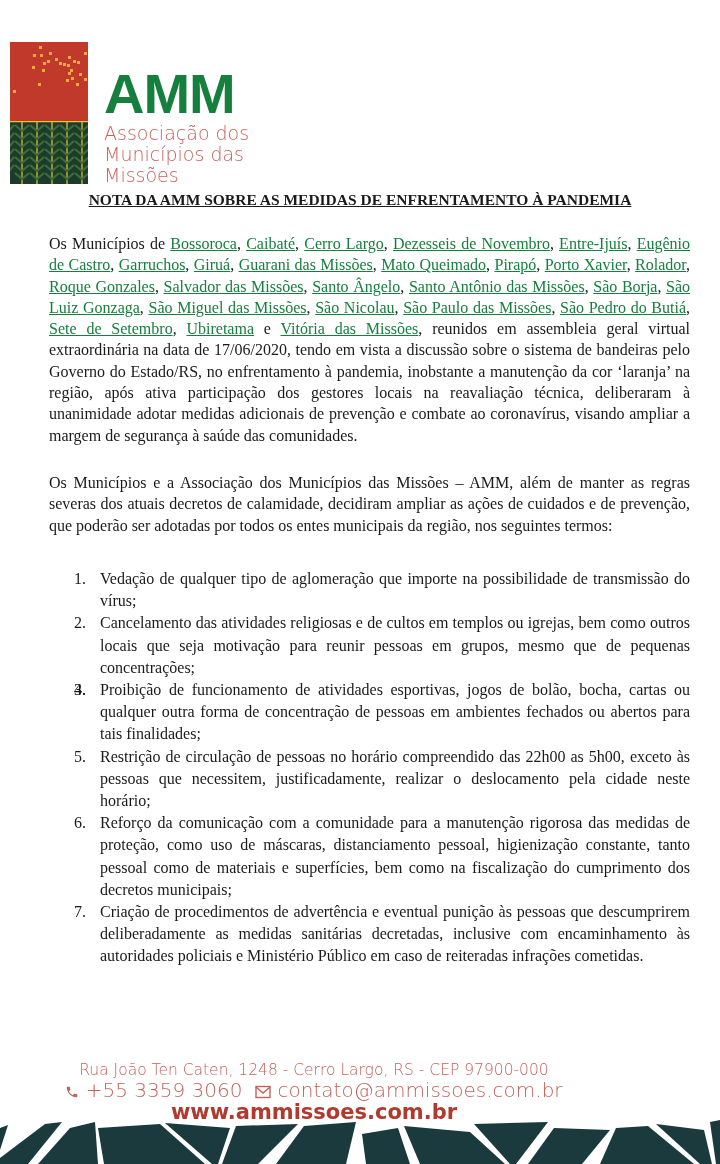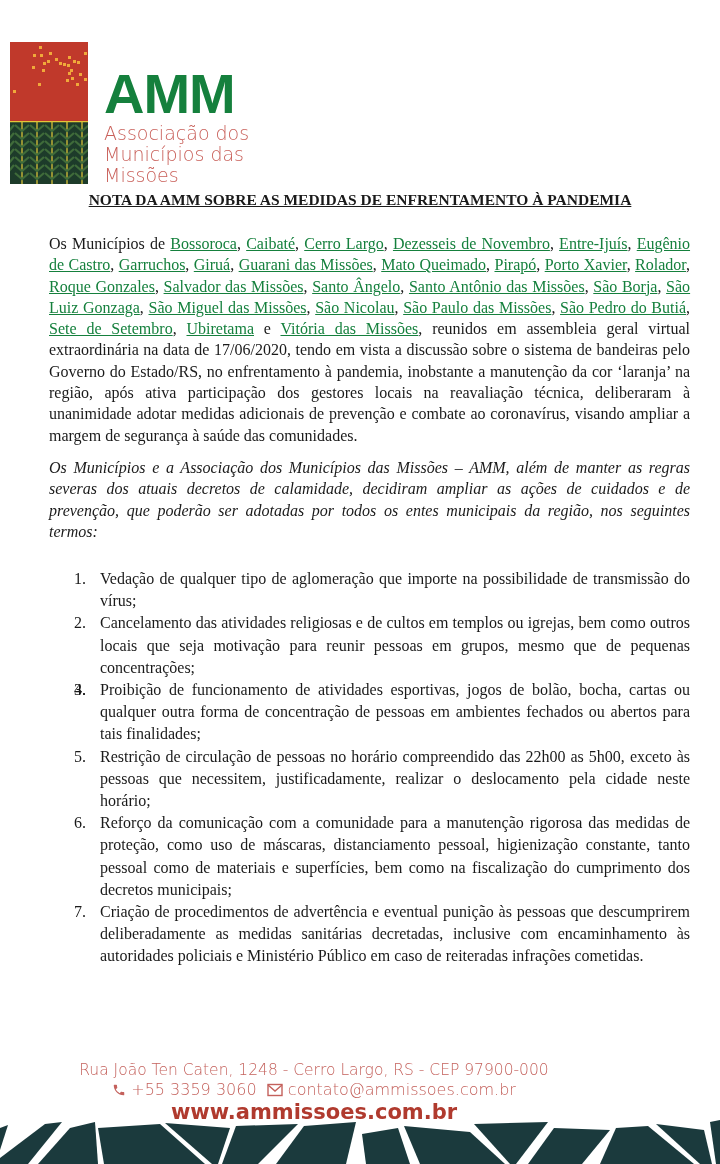--- a/index.html
+++ b/index.html
@@ -17,33 +17,33 @@
                     line-height: 21px; color: #c9605a; font-weight: 300; margin-top: 5px; }
 
   
   .doc-title { position: absolute; left: 0; top: 191px; width: 720px; text-align: center;
                font-weight: 700; font-size: 15.5px; text-decoration: underline; letter-spacing: 0; }
 
   
   .para { position: absolute; left: 49px; width: 641px; font-size: 16px; line-height: 21.3px;
           text-align: justify; }
   .p1 { top: 233px; }
-  .p2 { top: 457px; font-style: italic; }
+  .p2 { top: 472px; }
   .para a { color: #15803d; text-decoration: underline; }
 
   .measures { position: absolute; left: 74px; top: 568px; width: 616px; margin: 0; padding: 0;
               list-style: none; font-size: 16px; line-height: 22.2px; }
   .measures li { position: relative; padding-left: 26px; text-align: justify; margin-bottom: 0; }
   .measures .num { position: absolute; left: 0; top: 0; }
 
   
   .footer { position: absolute; left: 0; top: 1060px; width: 628px; text-align: center;
             font-family: "DejaVu Sans", "Liberation Sans", sans-serif; color: #c4615c; }
   .footer .addr { font-size: 15.5px; line-height: 20px; font-weight: 300; }
-  .footer .contact { font-size: 16px; line-height: 20px; font-weight: 300; }
+  .footer .contact { font-size: 20px; line-height: 20px; font-weight: 300; }
   .footer .web { font-size: 21px; line-height: 20px; font-weight: 700; color: #b03a2e; }
   .footer .ico { display: inline-block; vertical-align: -2px; }
   .band { position: absolute; left: 0; top: 1120px; width: 720px; height: 44px; }
 </style>
 </head>
 <body>
 
 <div class="logo-block">
   <div class="logo-red">
     <svg width="78" height="79">

